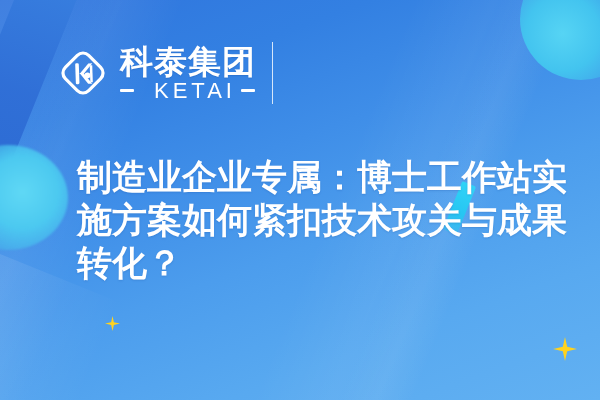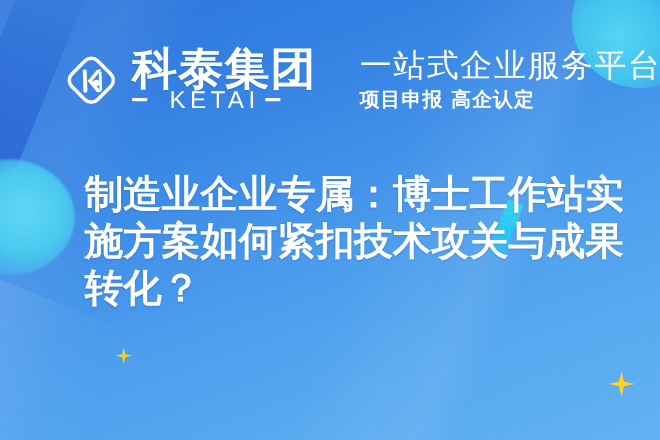--- a/index.html
+++ b/index.html
@@ -182,21 +182,21 @@
   }
   .brand-mark svg { display: block; }
 
   .brand-words {
     display: flex;
     flex-direction: column;
     justify-content: center;
   }
 
   .brand-cn {
-    font-size: 41px;
+    font-size: 33px;
     line-height: 32px;
     font-weight: bold;
     color: #ffffff;
     letter-spacing: 1px;
     font-family: "DejaVu Sans", "Liberation Sans", sans-serif;
     white-space: nowrap;
     text-shadow: 0 1px 1px rgba(20,70,150,0.25);
   }
 
   .brand-en-row {
@@ -321,22 +321,18 @@
         <div class="brand-en-row">
           <span class="brand-dash"></span>
           <span class="brand-en">KETAI</span>
           <span class="brand-dash"></span>
         </div>
       </div>
     </div>
 
     <div class="divider"></div>
 
-    <div class="tagline">
-      <div class="tagline-main">一站式企业服务平台</div>
-      <div class="tagline-sub">项目申报 高企认定</div>
-    </div>
 
   </div>
 
   <div class="headline">制造业企业专属：博士工作站实施方案如何紧扣技术攻关与成果转化？</div>
 
 </div>
 
 </body></html>

